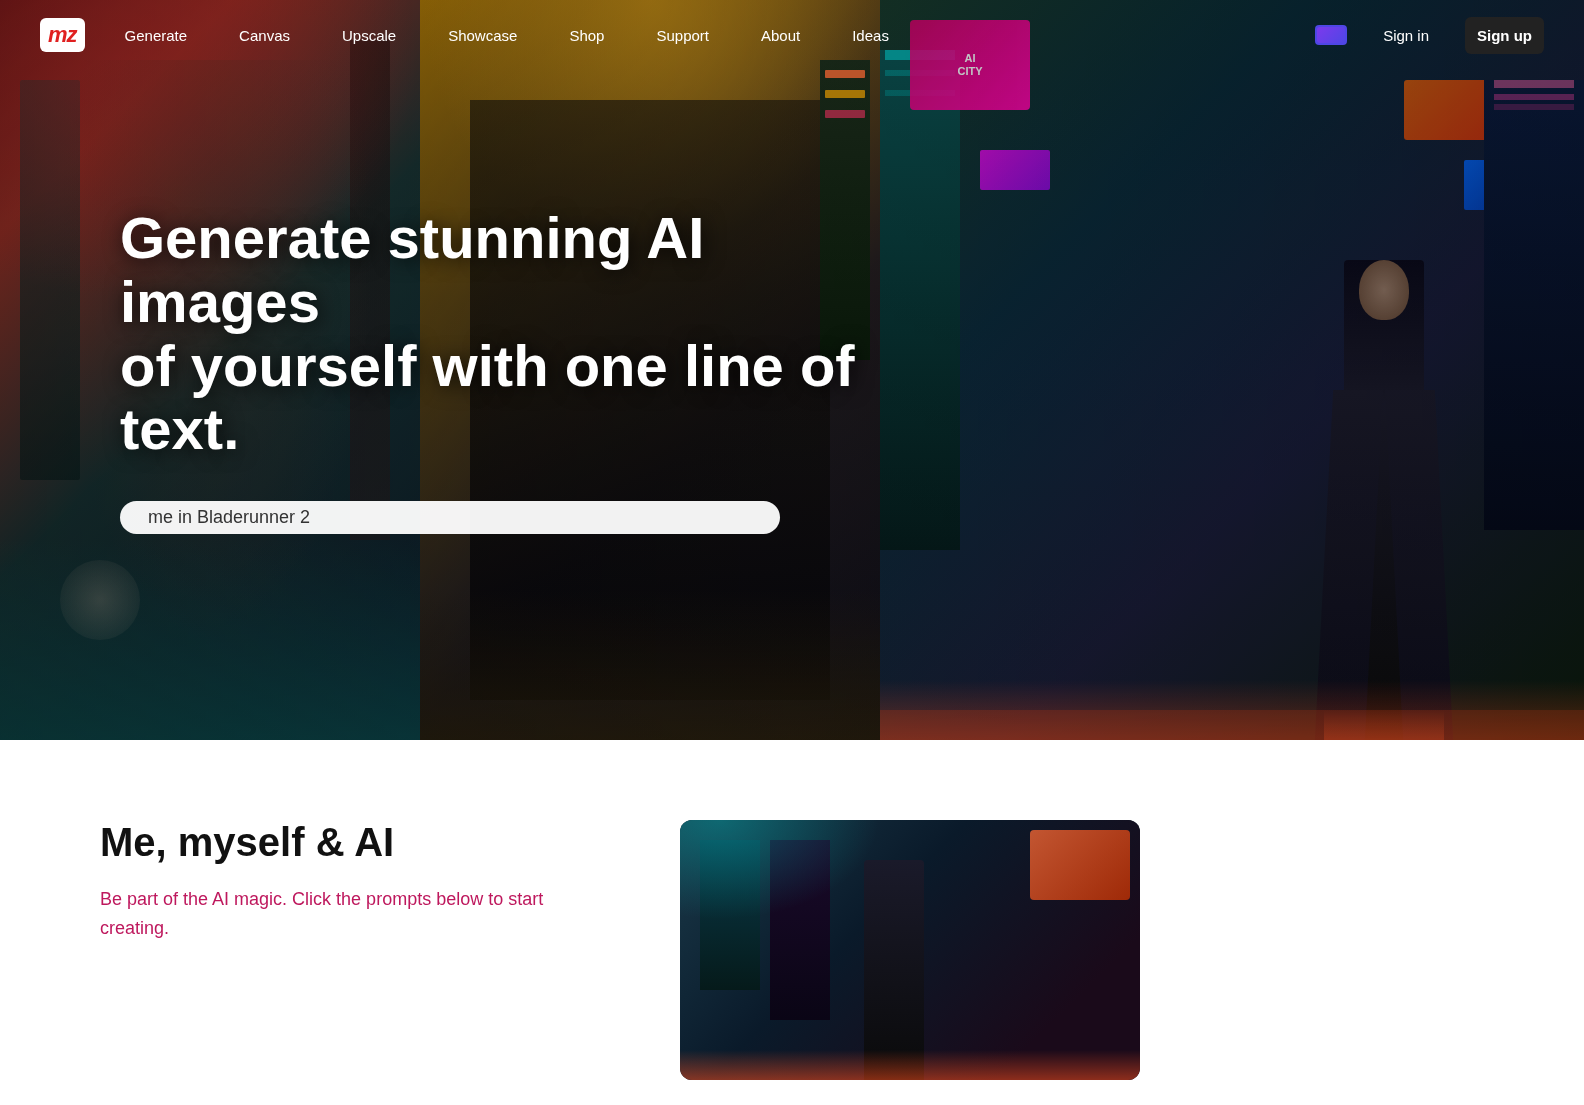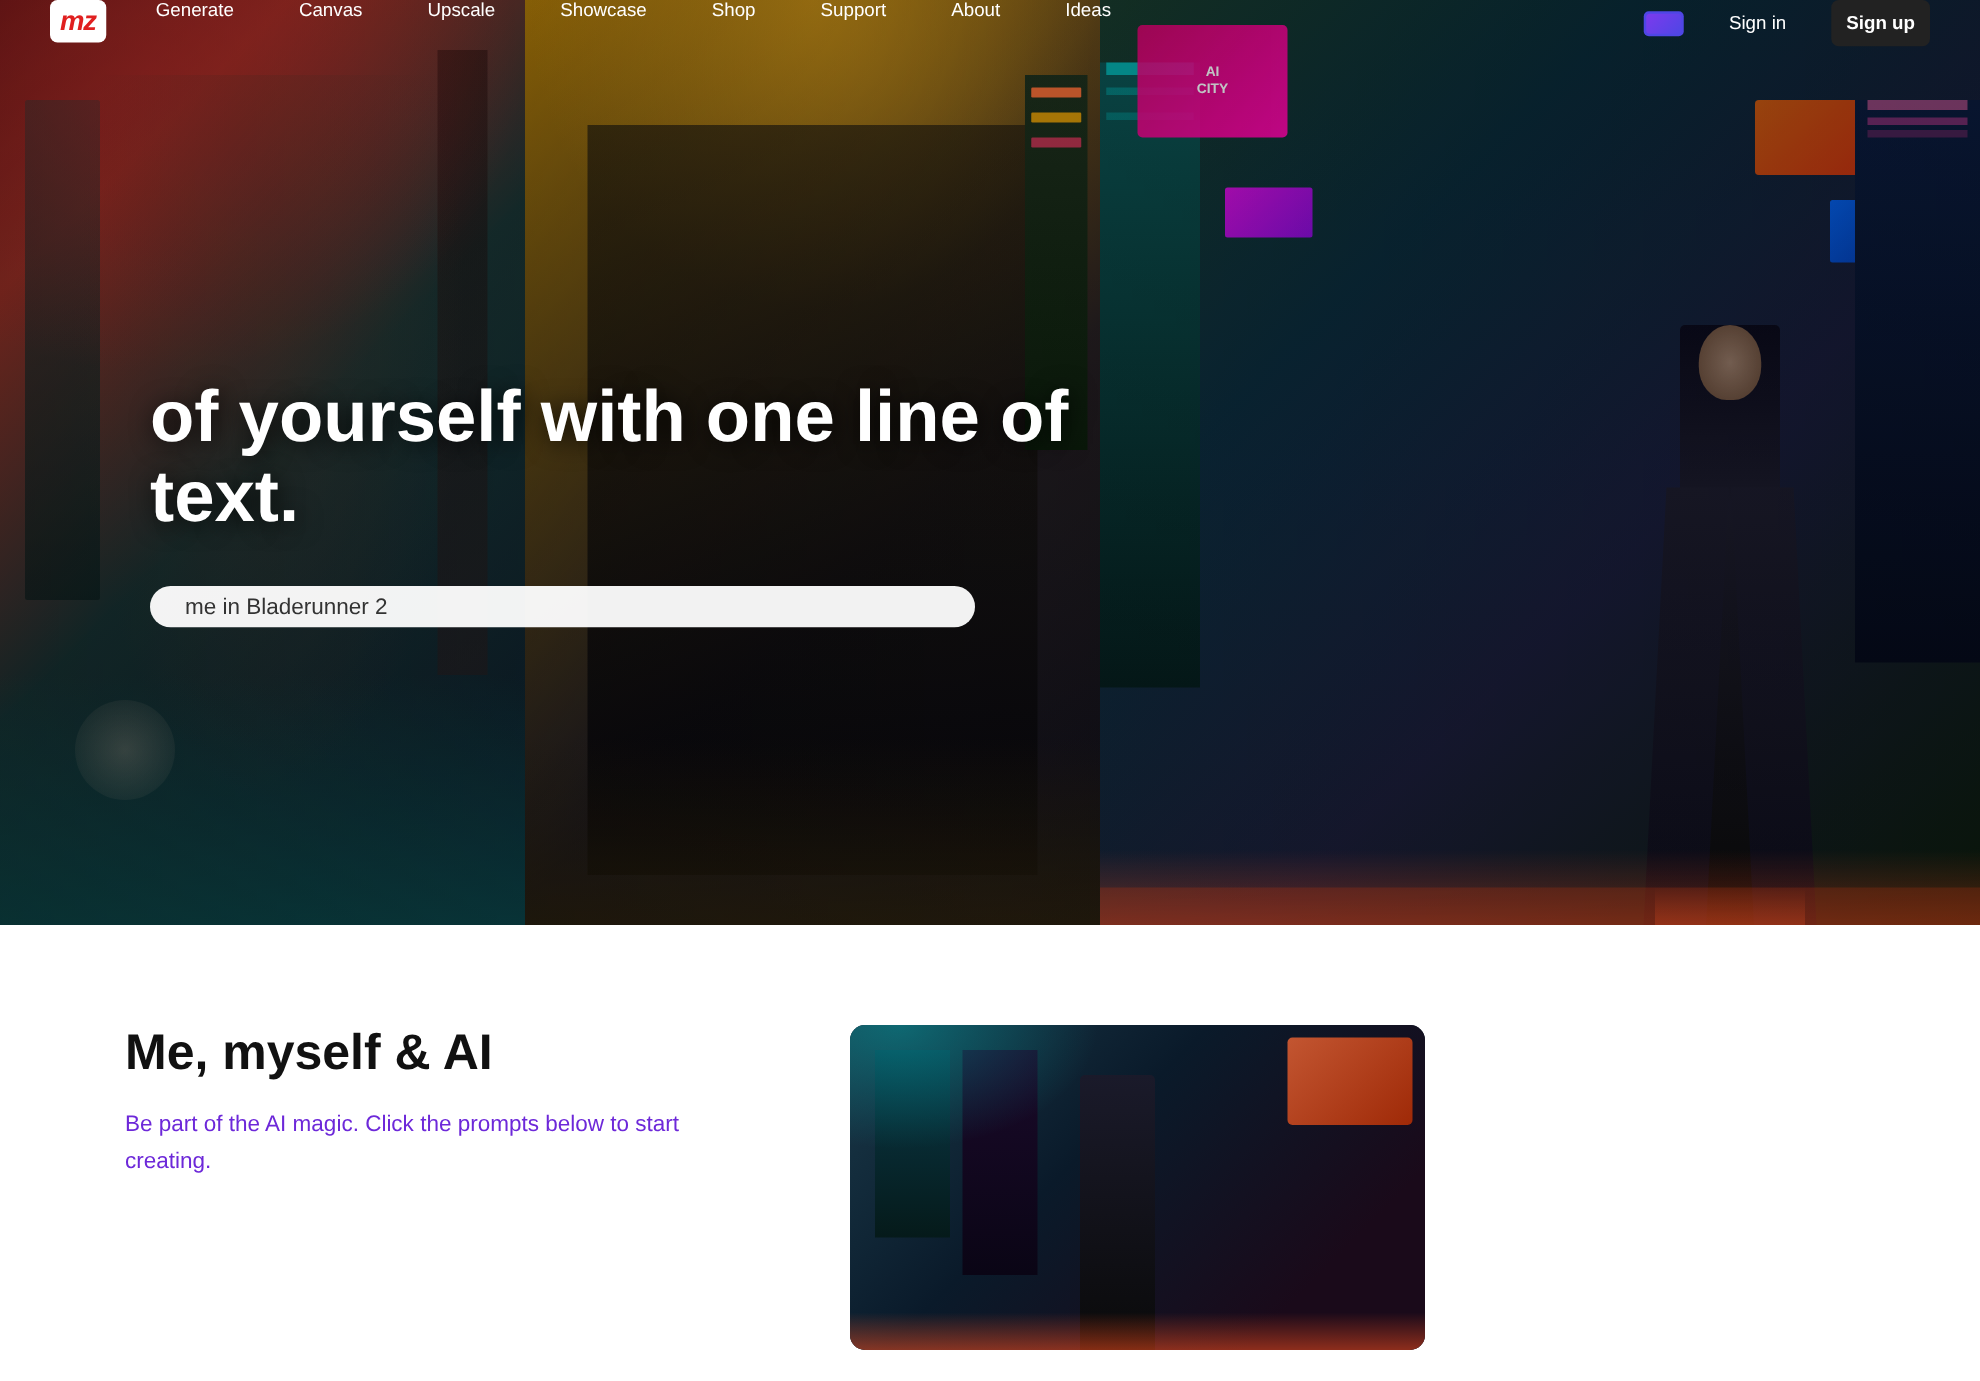--- a/index.html
+++ b/index.html
@@ -4,21 +4,21 @@
   <style>
     * { margin: 0; padding: 0; box-sizing: border-box; }
     body { font-family: -apple-system, BlinkMacSystemFont, 'Segoe UI', sans-serif; background: #fff; width: 1584px; }
 
     
     nav {
       position: absolute;
       top: 0; left: 0; right: 0;
       z-index: 100;
       display: flex;
-      align-items: flex-start;
+      align-items: center;
       padding: 0 40px;
       height: 70px;
       background: transparent;
     }
     .nav-logo {
       display: flex;
       align-items: center;
       margin-right: 40px;
     }
     .logo-box {
@@ -226,21 +226,21 @@
       max-width: 500px;
     }
     .below-title {
       font-size: 40px;
       font-weight: 800;
       color: #111;
       margin-bottom: 20px;
     }
     .below-desc {
       font-size: 18px;
-      color: #6d28d9;
+      color: #be185d;
       line-height: 1.6;
     }
     .below-image {
       width: 460px;
       height: 260px;
       border-radius: 12px;
       background: linear-gradient(135deg, #1a2a3a, #0d1a2a);
       overflow: hidden;
       position: relative;
     }
@@ -353,21 +353,21 @@
         <div style="position:absolute;bottom:0;left:0;right:0;height:60px;background:linear-gradient(0deg,rgba(255,80,30,0.4),transparent);"></div>
         <div style="position:absolute;bottom:0;left:0;right:0;height:30px;background:rgba(200,60,20,0.3);"></div>
       </div>
     </div>
   </div>
 
   <div class="hero-overlay"></div>
 
   <div class="hero-content">
     <h1 class="hero-title">
-      <br>
+      <span>Generate stunning AI images</span><br>
       <span>of yourself with one line of text.</span>
     </h1>
     <div class="hero-input-wrap">
       <input class="hero-input" type="text" value="me in Bladerunner 2" placeholder="me in Bladerunner 2" style="">
     </div>
   </div>
 
 </div>
 
 <div class="below-section">

